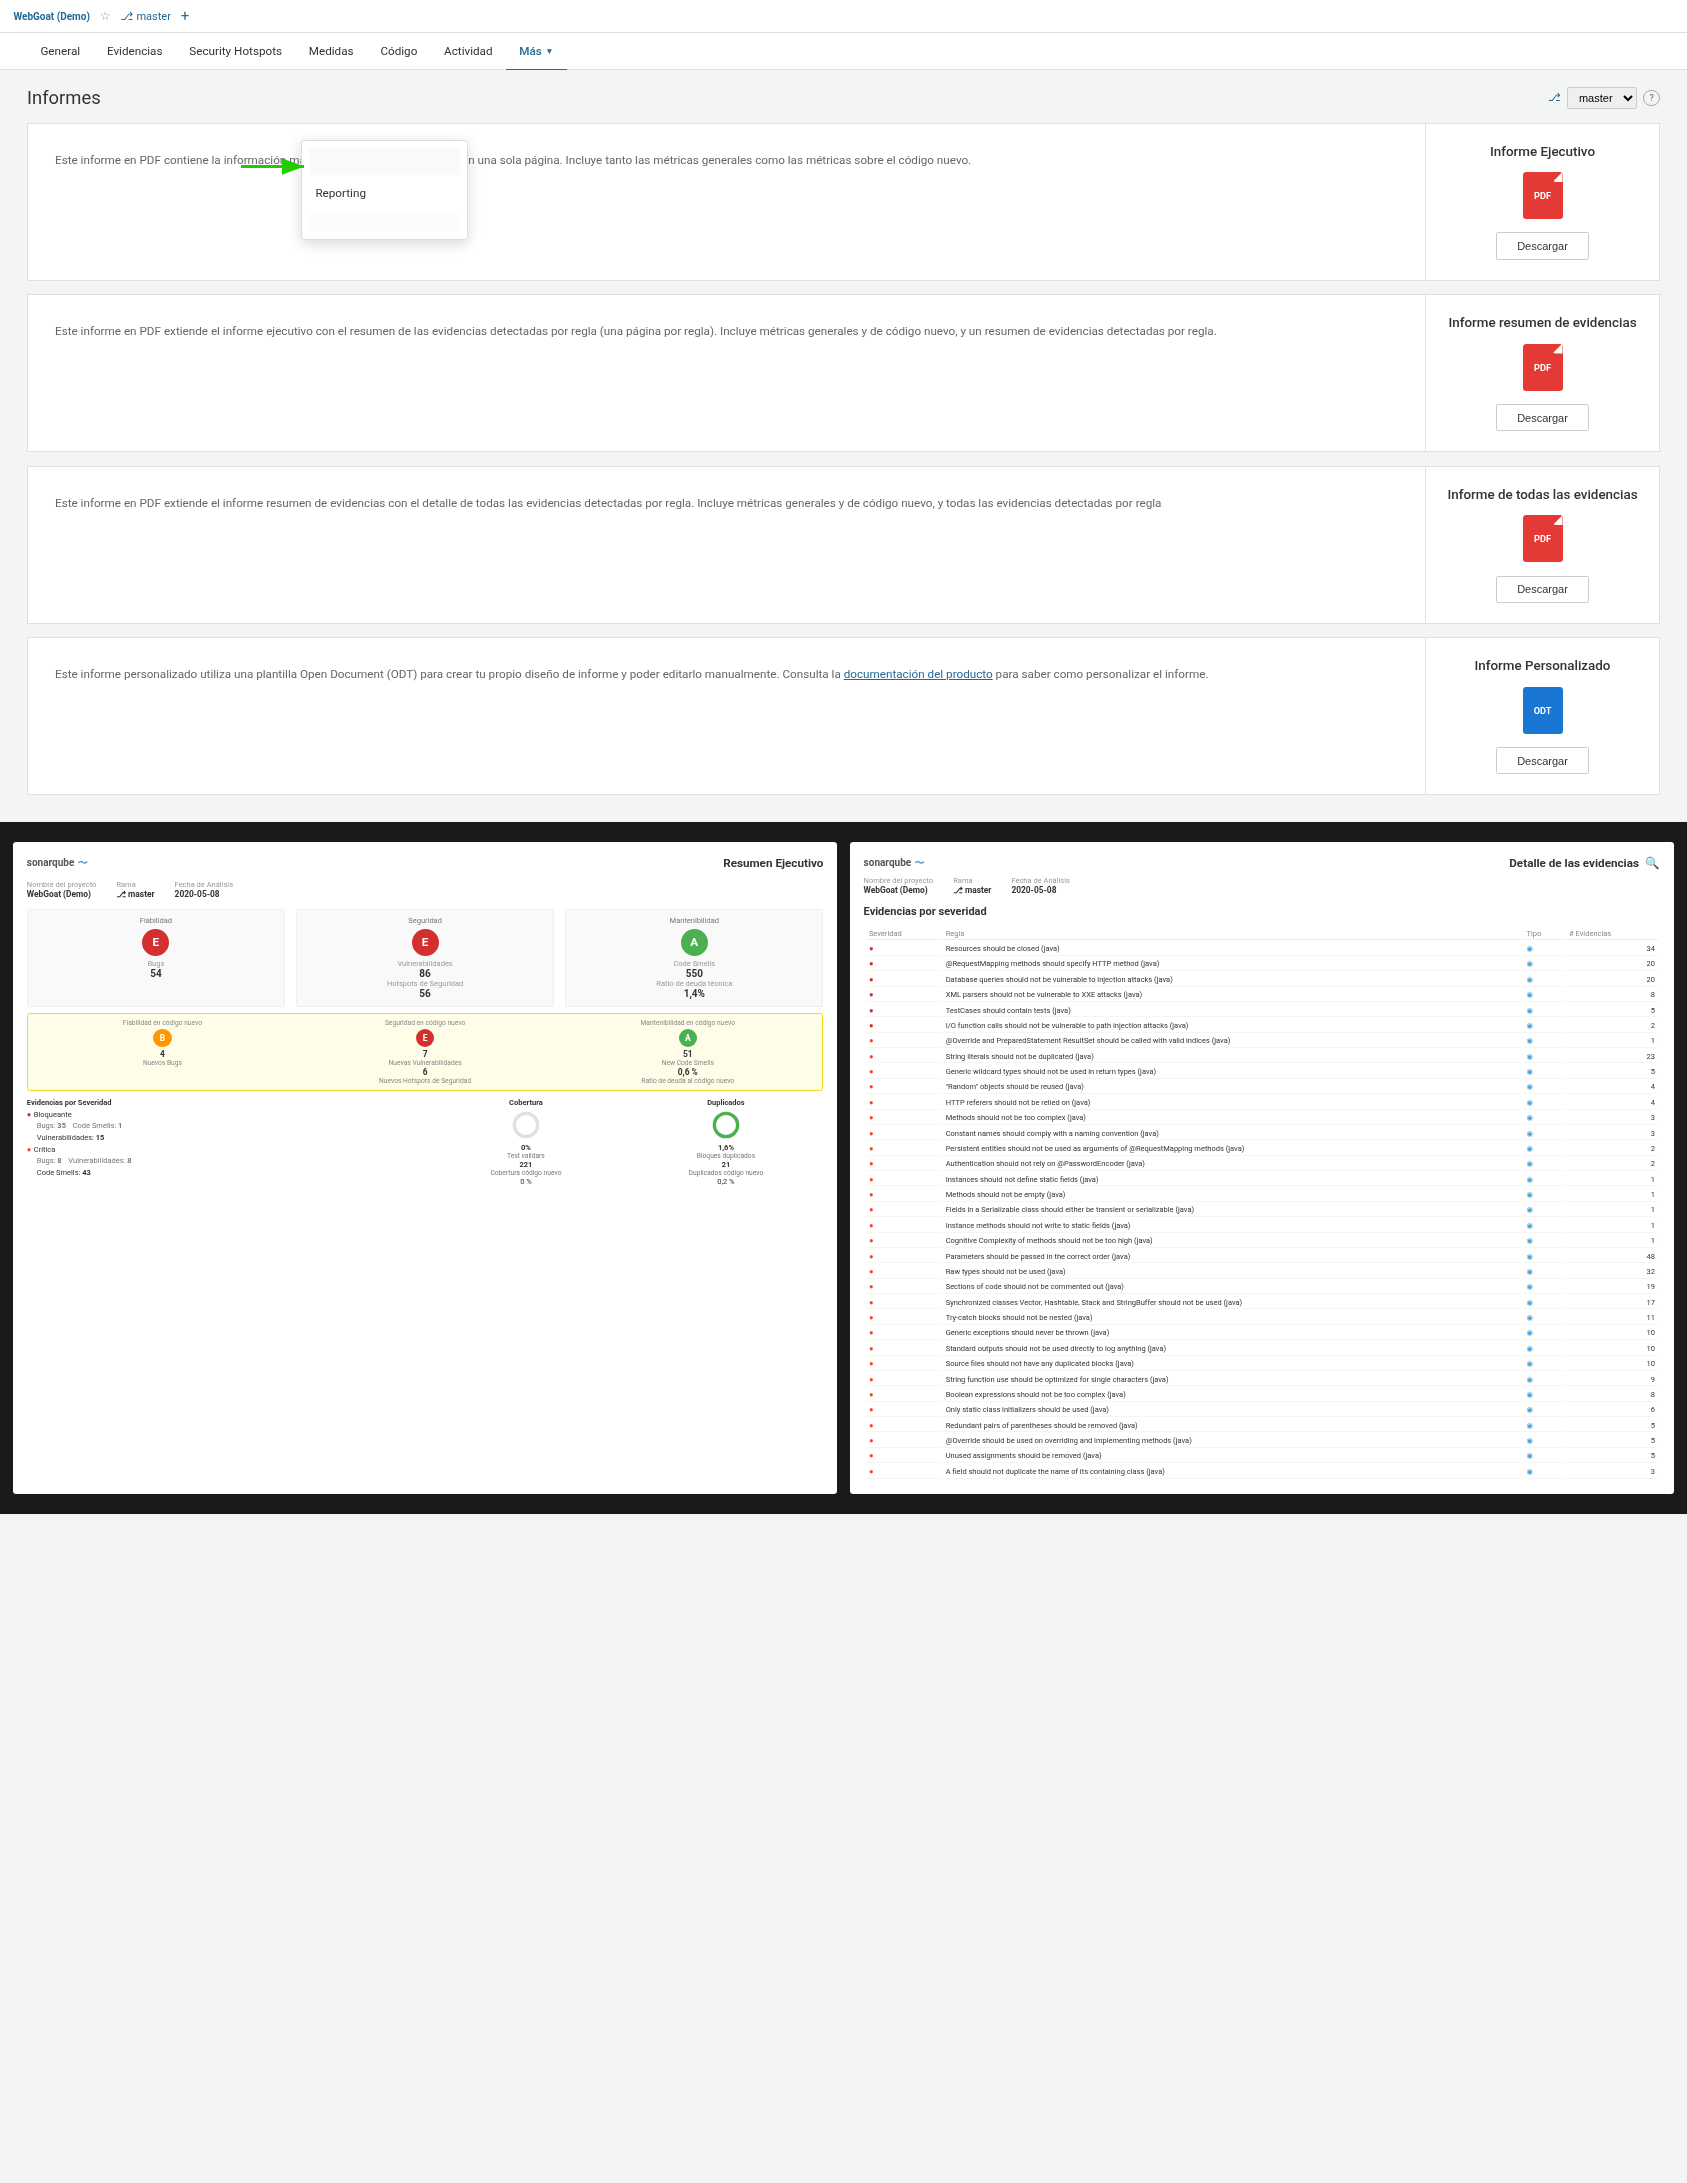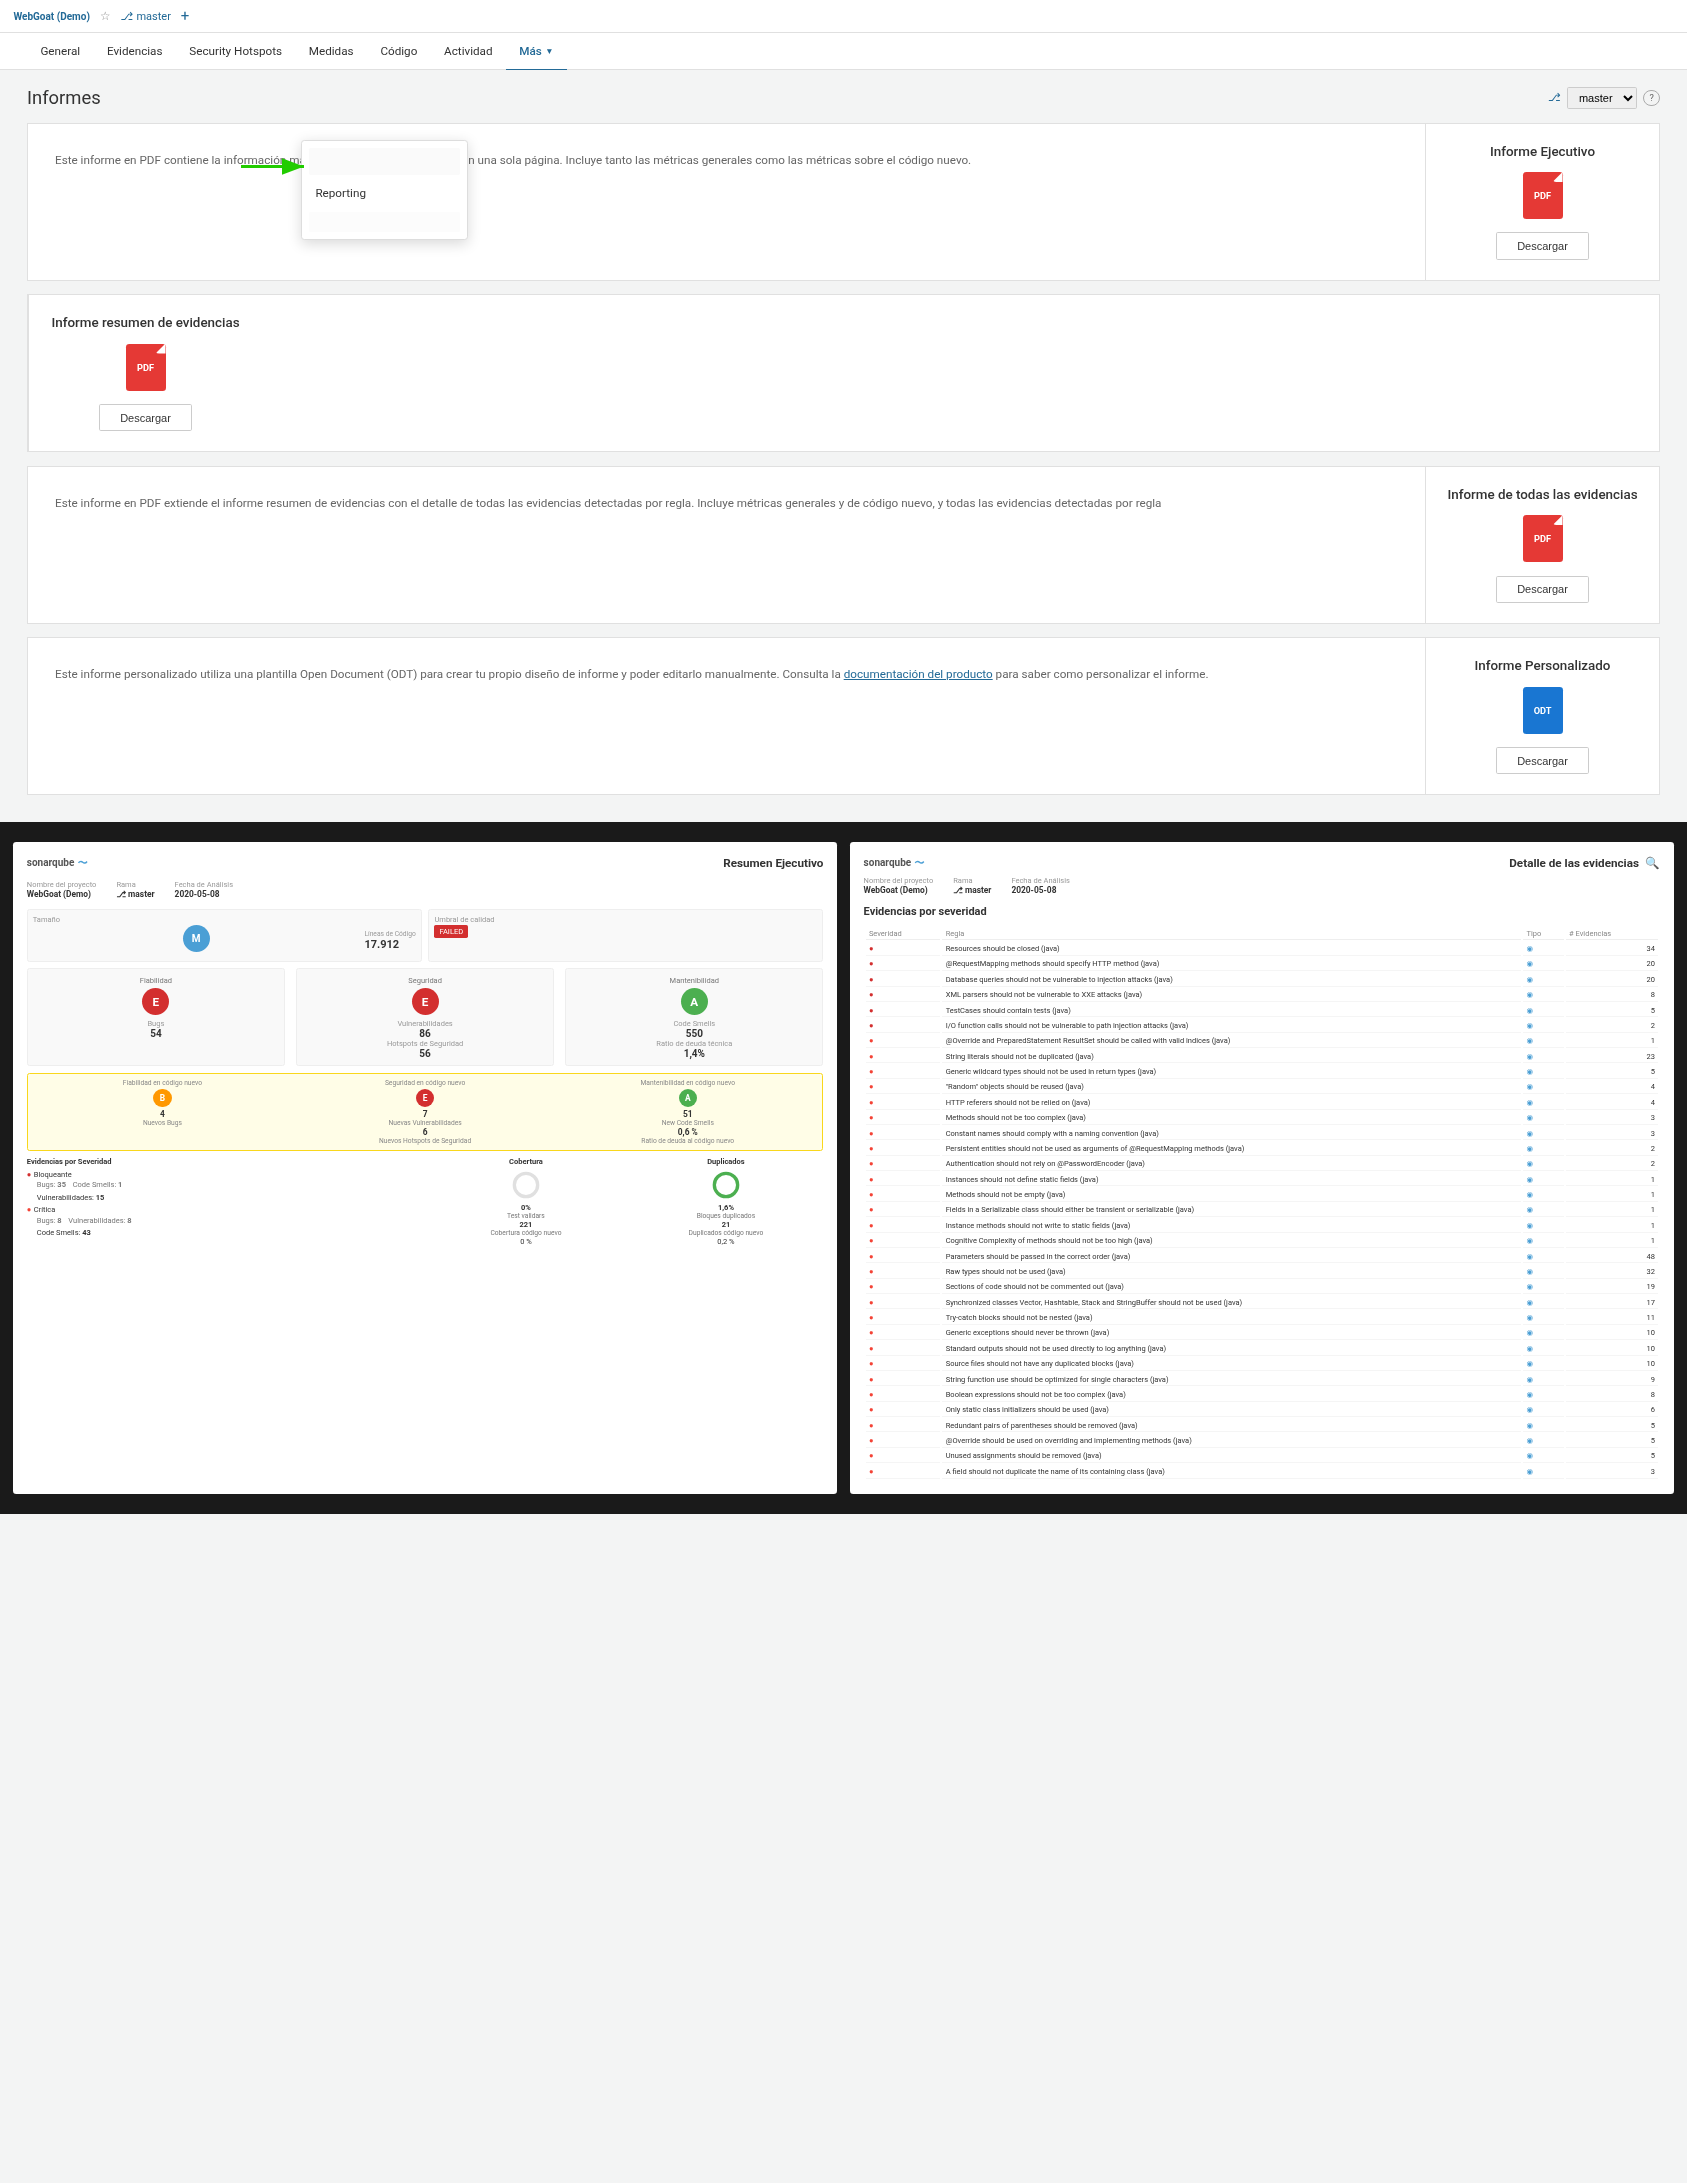--- a/index.html
+++ b/index.html
@@ -151,20 +151,23 @@
       <div class="report-right">
         <div class="report-right-title">Informe Ejecutivo</div>
         <div class="pdf-icon">
           <span style="font-size:9.2px;font-weight:bold;z-index:1;">PDF</span>
         </div>
         <button class="download-btn">Descargar</button>
       </div>
     </div>
 
     <div class="reports-section" style="margin-bottom:13.4px;">
+      <div class="report-left">
+        <p>Este informe en PDF extiende el informe ejecutivo con el resumen de las evidencias detectadas por regla (una página por regla). Incluye métricas generales y de código nuevo, y un resumen de evidencias detectadas por regla.</p>
+      </div>
       <div class="report-right">
         <div class="report-right-title">Informe resumen de evidencias</div>
         <div class="pdf-icon">
           <span style="font-size:9.2px;font-weight:bold;z-index:1;">PDF</span>
         </div>
         <button class="download-btn">Descargar</button>
       </div>
     </div>
 
     <div class="reports-section" style="margin-bottom:13.4px;">
@@ -216,36 +219,20 @@
         <div class="preview-meta-item">
           <label>Rama</label>
           <span class="value">⎇ <span>master</span></span>
         </div>
         <div class="preview-meta-item">
           <label>Fecha de Análisis</label>
           <span class="value">2020-05-08</span>
         </div>
       </div>
 
-      <div style="display:flex; gap:6.7px; margin-bottom:6.7px; font-size:7.5px;">
-        <div style="flex:1; background:#f9f9f9; border:0.8px solid #eee; border-radius:2.5px; padding:5px;">
-          <div style="color:#999; margin-bottom:1.7px;">Tamaño</div>
-          <div style="display:flex; align-items:center; gap:5px;">
-            <div class="size-badge">M</div>
-            <div>
-              <div style="color:#999; font-size:6.7px;">Líneas de Código</div>
-              <div style="font-size:11px; font-weight:bold;">17.912</div>
-            </div>
-          </div>
-        </div>
-        <div style="flex:1; background:#f9f9f9; border:0.8px solid #eee; border-radius:2.5px; padding:5px;">
-          <div style="color:#999; margin-bottom:1.7px;">Umbral de calidad</div>
-          <span class="failed-badge">FAILED</span>
-        </div>
-      </div>
 
       <div class="exec-grid">
         <div class="metric-card">
           <div class="metric-label">Fiabilidad</div>
           <div class="metric-grade grade-e">E</div>
           <div class="metric-sub">Bugs</div>
           <div class="metric-count">54</div>
         </div>
         <div class="metric-card">
           <div class="metric-label">Seguridad</div>

